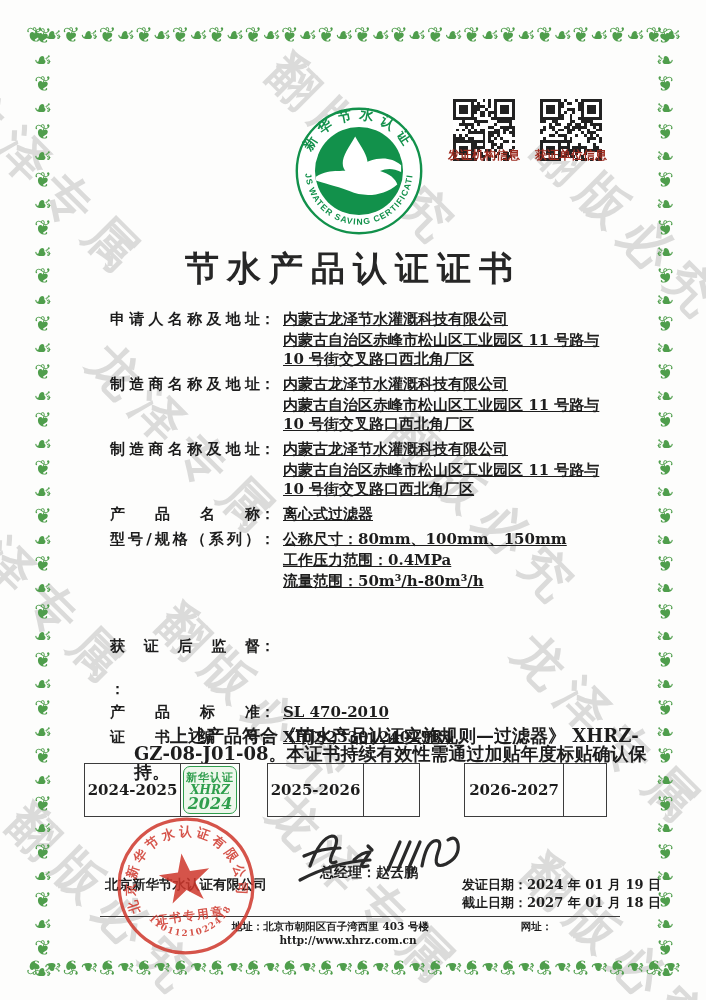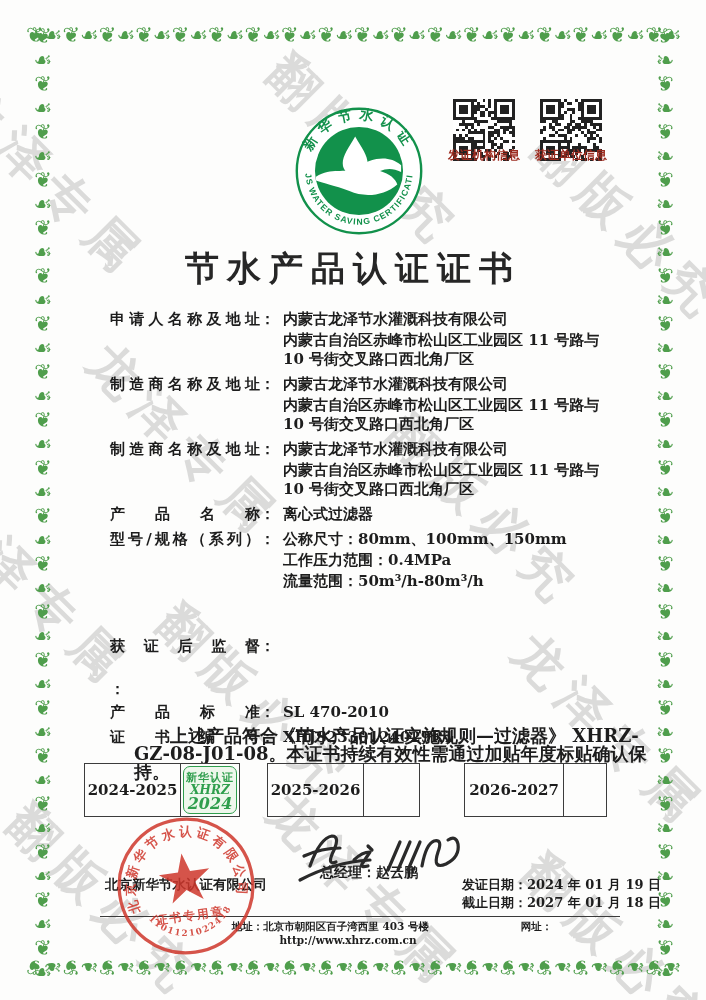--- a/index.html
+++ b/index.html
@@ -29,21 +29,21 @@
   #qrl1{left:439px;} #qrl2{left:526px;}
   
   .title{position:absolute;left:0;right:0;top:246px;text-align:center;font-size:34px;font-weight:700;
          letter-spacing:8px;color:#262626;font-family:"Liberation Sans",sans-serif;}
   
   .fields{position:absolute;left:110px;top:310px;width:512px;font-size:15px;line-height:19px;}
   .frow{display:flex;margin-bottom:4px;}
   .flabel{flex:0 0 auto;width:150px;font-weight:700;text-align:justify;text-align-last:justify;white-space:nowrap;}
   .fcolon{flex:0 0 auto;font-weight:700;margin-right:8px;}
   .fval{flex:1 1 auto;font-weight:600;}
-  .fval div{margin-bottom:2px;}
+  .fval div{margin-bottom:2px;text-decoration:underline;}
   
   .statement{position:absolute;left:100px;top:727px;width:522px;font-size:18px;line-height:18px;
              font-weight:700;text-indent:2em;margin-left:34px;}
   
   .boxes{position:absolute;left:84px;top:763px;display:flex;}
   .ybox{height:52px;border:1.3px solid #3c3c3c;display:flex;background:transparent;}
   .ybox .yr{display:flex;align-items:center;justify-content:center;font-size:15px;font-weight:600;}
   .ybox .cell{border-left:1.3px solid #3c3c3c;position:relative;}
   .sticker{position:absolute;inset:2px;border:1.6px solid var(--sticker_green);border-radius:7px;
            background:var(--sticker_bg);color:var(--sticker_green);text-align:center;

